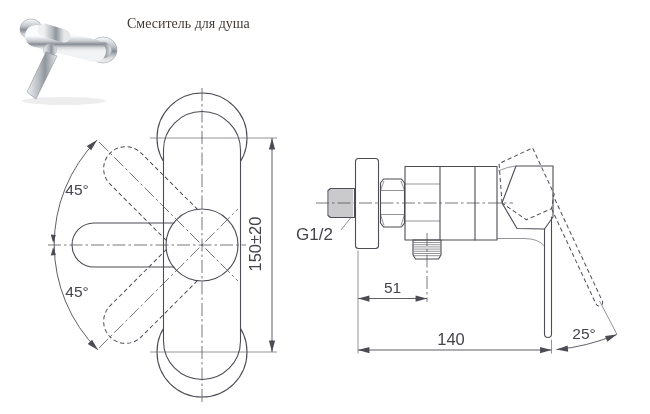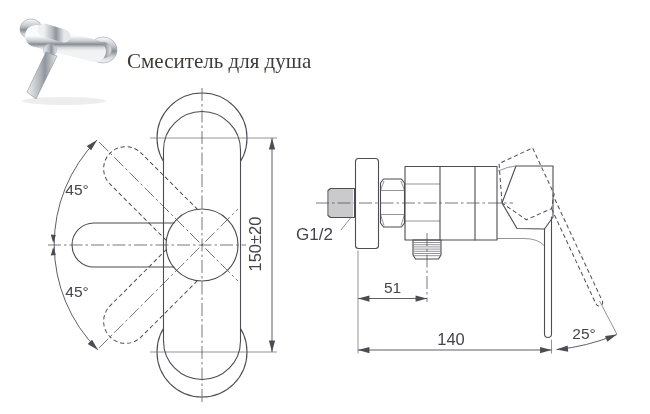--- a/index.html
+++ b/index.html
@@ -1,21 +1,21 @@
 <!DOCTYPE html>
 <html><head>
 <meta charset="utf-8">
 <style>
   html,body{margin:0;padding:0;background:#ffffff;}
   .page{position:relative;width:650px;height:414px;background:#ffffff;overflow:hidden;
         font-family:"Liberation Sans", sans-serif;}
   .photo{position:absolute;left:2px;top:6px;}
   .titleblock{position:absolute;left:127px;top:12px;color:#403b37;}
   .model{font-family:"Liberation Serif", serif;font-size:22px;line-height:24px;letter-spacing:.5px;}
-  .subtitle{font-family:"Liberation Serif", serif;font-size:21px;line-height:23px;margin-top:38px;}
+  .subtitle{font-family:"Liberation Serif", serif;font-size:14px;line-height:23px;}
   .drawing{position:absolute;left:0;top:0;}
   .ln{fill:none;stroke:#4d4c55;stroke-width:1.1;stroke-linecap:round;stroke-linejoin:round;}
   .fw{fill:#ffffff;stroke:#4d4c55;stroke-width:1.1;stroke-linejoin:round;}
   .thin{fill:none;stroke:#4d4c55;stroke-width:0.6;}
   .cl{fill:none;stroke:#55545c;stroke-width:0.8;stroke-dasharray:13 3 2.5 3;}
   .dsh{fill:none;stroke:#4d4c55;stroke-width:1;stroke-dasharray:4.2 2.8;stroke-linejoin:round;}
   .dim{fill:none;stroke:#4d4c55;stroke-width:0.9;}
   .ar{fill:#4d4c55;stroke:none;}
   text.dt{font:15.5px "Liberation Sans", sans-serif;fill:#45444b;}
 </style>

